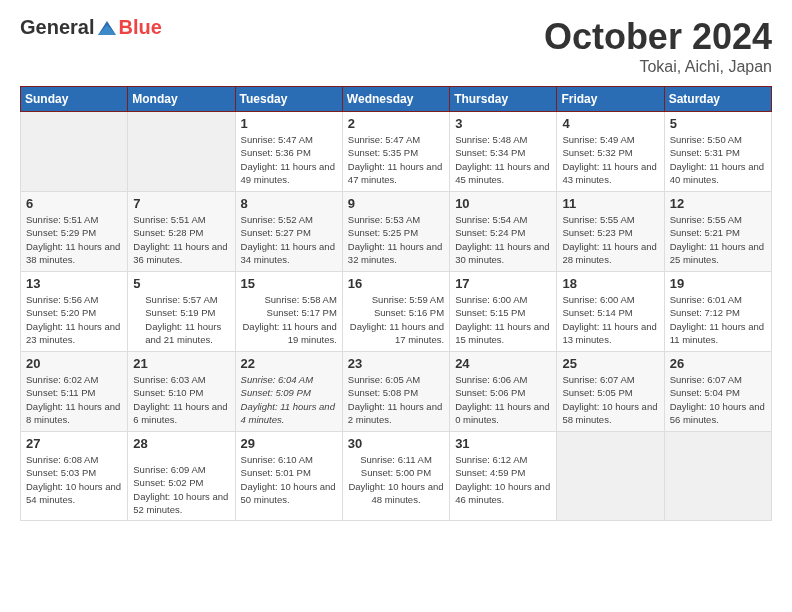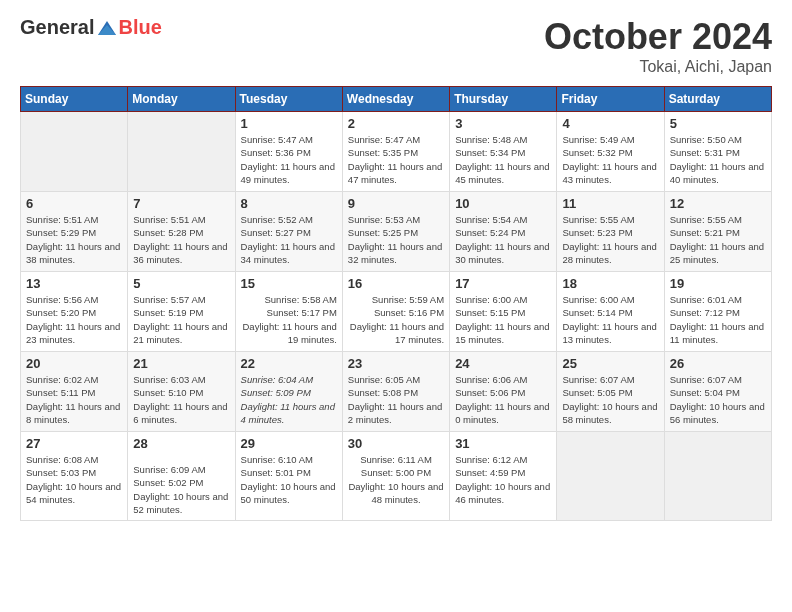--- a/index.html
+++ b/index.html
@@ -211,21 +211,21 @@
         </tr>
         <tr>
           <td>
             <div class="day-number">13</div>
             <div class="day-info" style="white-space: pre-line;">Sunrise: 5:56 AM
 Sunset: 5:20 PM
 Daylight: 11 hours and 23 minutes.</div>
           </td>
           <td>
             <div class="day-number">5</div>
-            <div class="day-info" style="white-space: pre-line;">Sunrise: 5:57 AM
+            <div class="day-info" style="white-space: pre-line; margin-left: 12px;">Sunrise: 5:57 AM
 Sunset: 5:19 PM
 Daylight: 11 hours and 21 minutes.</div>
           </td>
           <td>
             <div class="day-number">15</div>
             <div class="day-info" style="white-space: pre-line; text-align: right;">Sunrise: 5:58 AM
 Sunset: 5:17 PM
 Daylight: 11 hours and 19 minutes.</div>
           </td>
           <td>

